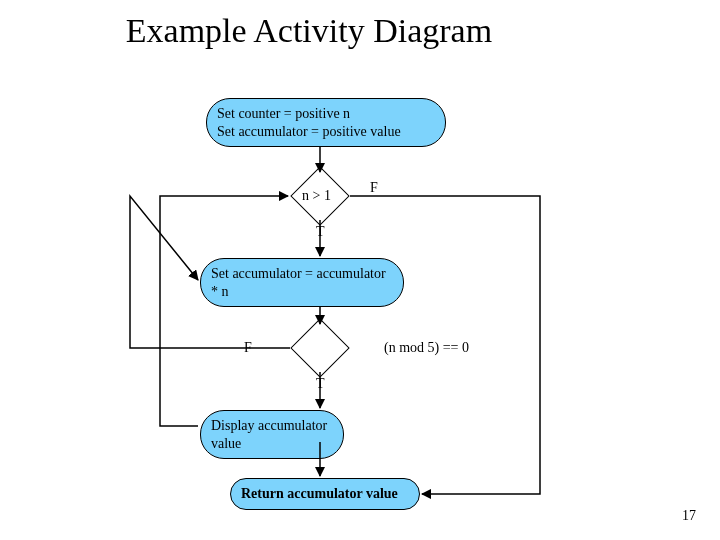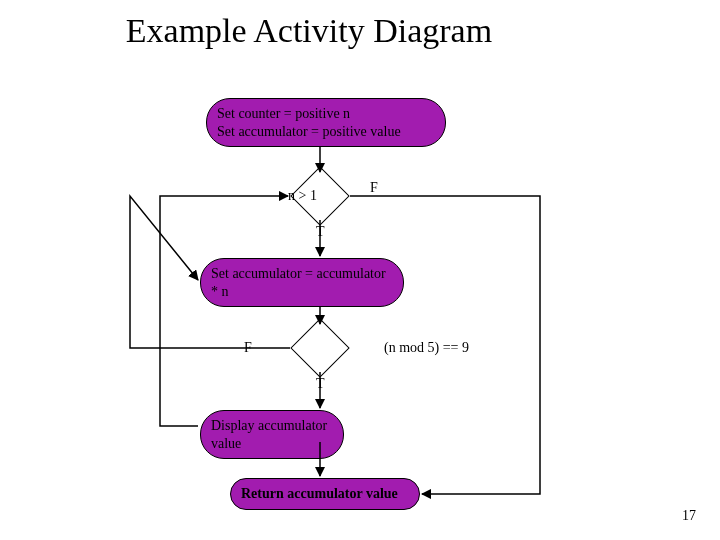--- a/index.html
+++ b/index.html
@@ -16,21 +16,21 @@
     top: 12px;
     left: 0;
     width: 618px;
     text-align: center;
     font-size: 34px;
   }
   .rbox {
     position: absolute;
     border: 1.5px solid #000;
     border-radius: 24px;
-    background: #a21caf;
+    background: #7dd3fc;
     padding: 6px 10px;
     font-size: 14px;
     line-height: 1.25;
     box-sizing: border-box;
   }
   .diamond {
     position: absolute;
     width: 42px;
     height: 42px;
     background: #fff;
@@ -62,31 +62,31 @@
 <body>
 
 <div class="title">Example Activity Diagram</div>
 
 <div class="rbox" style="left:206px; top:98px; width:240px;">
   <div>Set counter = positive n</div>
   <div>Set accumulator = positive value</div>
 </div>
 
 <div class="diamond" style="left:299px; top:175px;"></div>
-<span class="lbl" style="left:288px; top:188px;">n &gt; 1</span>
+<span class="lbl" style="left:302px; top:188px;">n &gt; 1</span>
 <span class="lbl" style="left:370px; top:180px;">F</span>
 <span class="lbl" style="left:316px; top:224px;">T</span>
 
 <div class="rbox" style="left:200px; top:258px; width:204px;">
   <div>Set accumulator = accumulator * n</div>
 </div>
 
 <div class="diamond" style="left:299px; top:327px;"></div>
 <span class="lbl" style="left:244px; top:340px;">F</span>
-<span class="lbl" style="left:384px; top:340px;">(n mod 5) == 9</span>
+<span class="lbl" style="left:384px; top:340px;">(n mod 5) == 0</span>
 <span class="lbl" style="left:316px; top:376px;">T</span>
 
 <div class="rbox" style="left:200px; top:410px; width:144px;">
   <span>Display accumulator value</span>
 </div>
 
 <div class="rbox" style="left:230px; top:478px; width:190px; font-weight:bold;">
   <span>Return accumulator value</span>
 </div>
 

